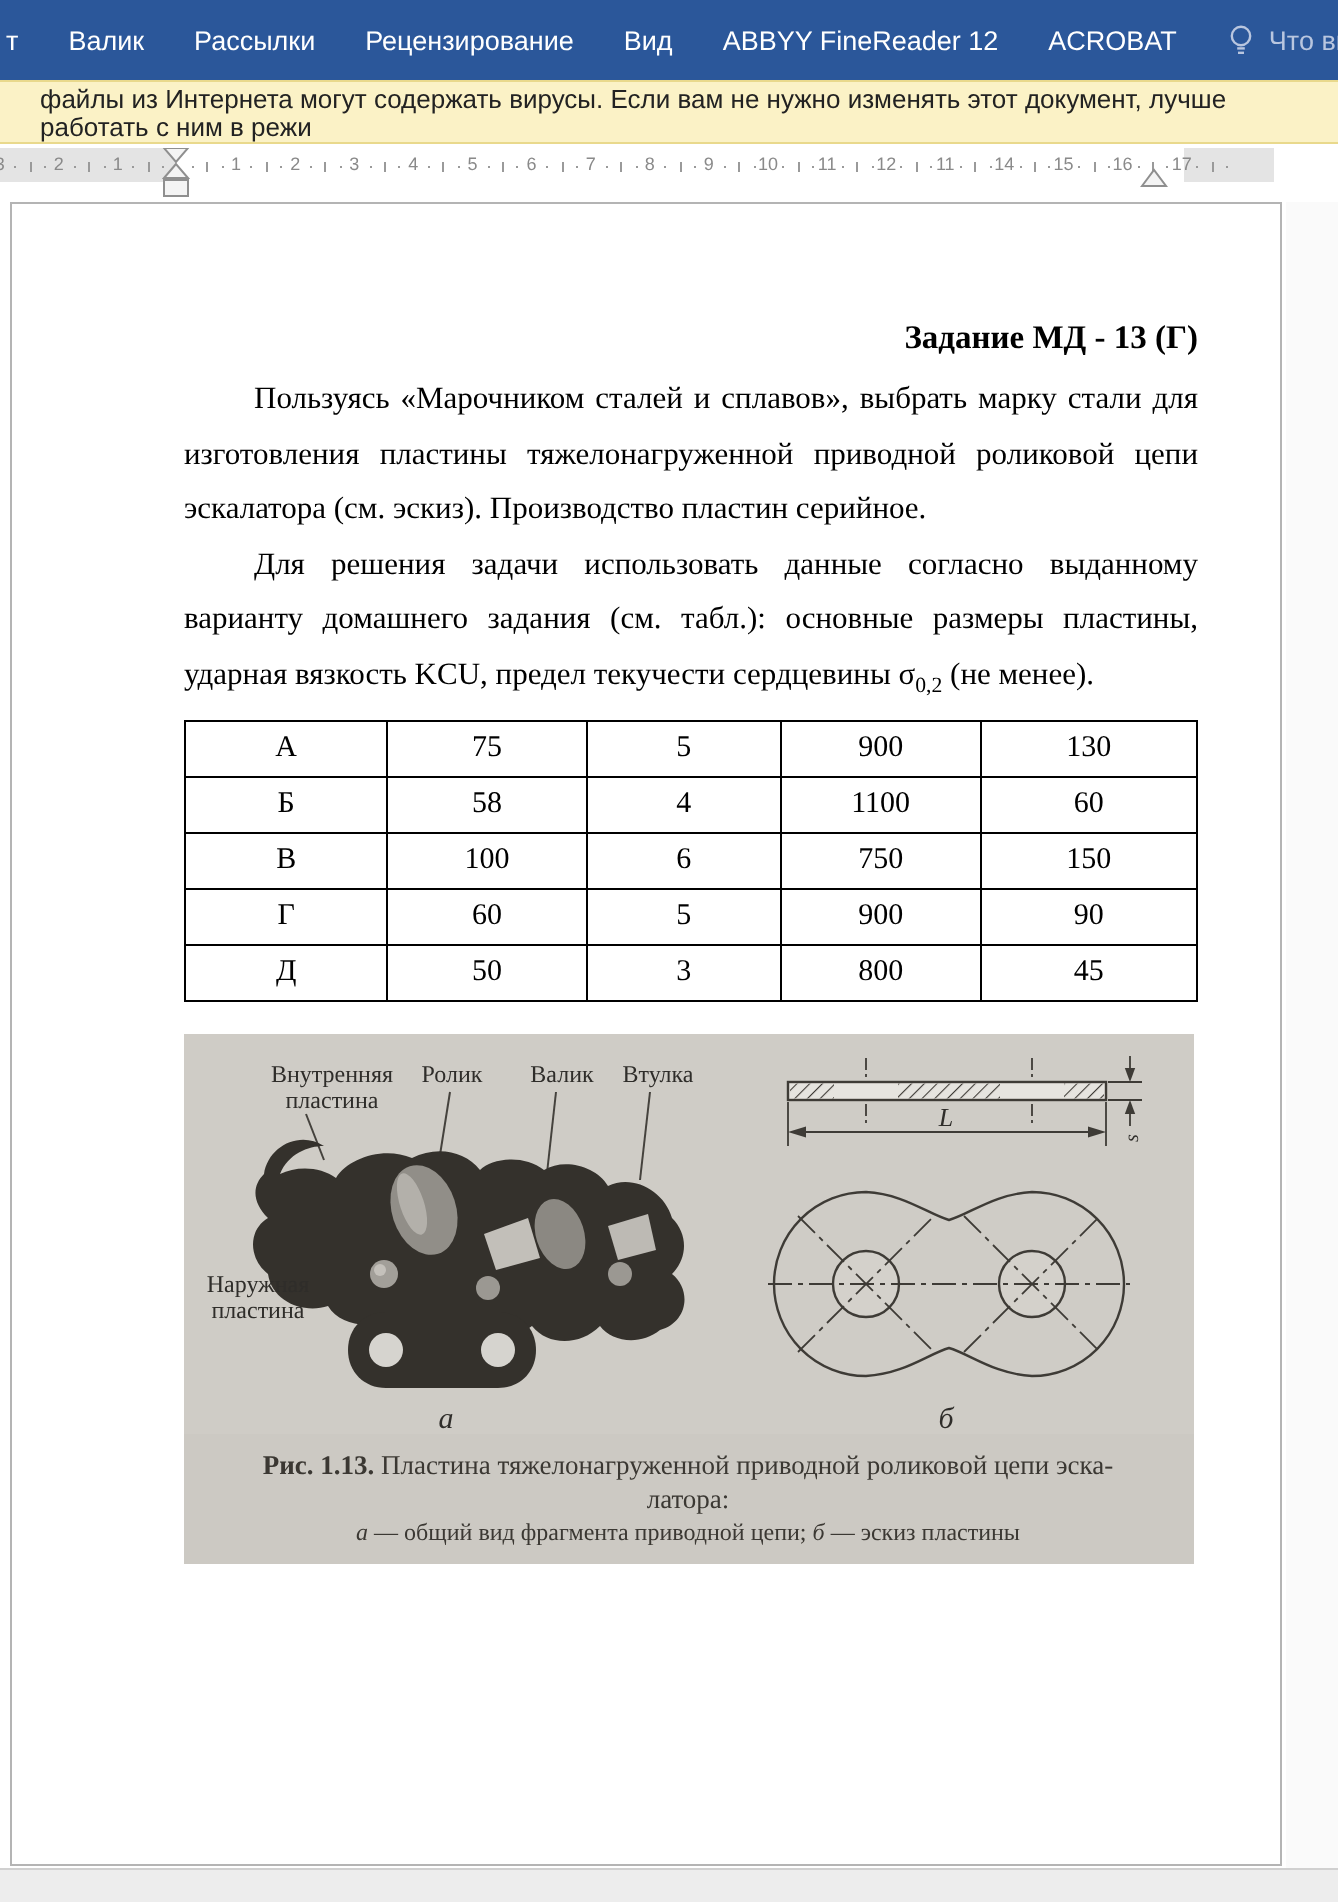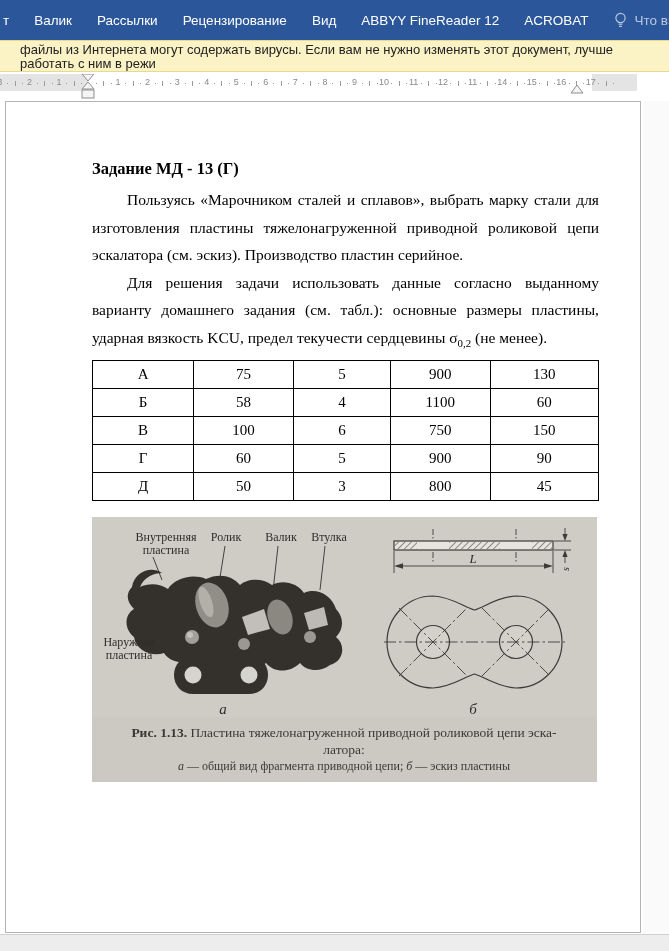--- a/index.html
+++ b/index.html
@@ -43,21 +43,21 @@
   }
   .bottom-strip{
     position:absolute;left:0;top:934px;width:669px;height:17px;
     background:#ededed;border-top:1px solid #d0d0d0;box-sizing:border-box;
   }
   
   .doc{
     padding:57px 41px 0 86px;
     font-family:"Liberation Serif",serif;font-size:15.5px;color:#000;
   }
-  .doc-title{font-weight:bold;font-size:16.5px;text-align:left;margin:0 0 7px 0;}
+  .doc-title{font-weight:bold;font-size:16.5px;text-align:right;margin:0 0 7px 0;}
   .doc p{margin:0;text-align:justify;text-indent:35px;line-height:27.5px;}
   .tbl-caption{font-weight:bold;text-align:center;line-height:26px;margin-top:2px;}
   table.data{border-collapse:collapse;width:100%;margin-top:3px;table-layout:fixed;}
   table.data td,table.data th{
     border:1px solid #000;text-align:center;font-weight:normal;
     font-size:15px;height:27px;padding:0;overflow:hidden;
   }
   sub.s{font-size:70%;}
   sup.s{font-size:70%;}
   

